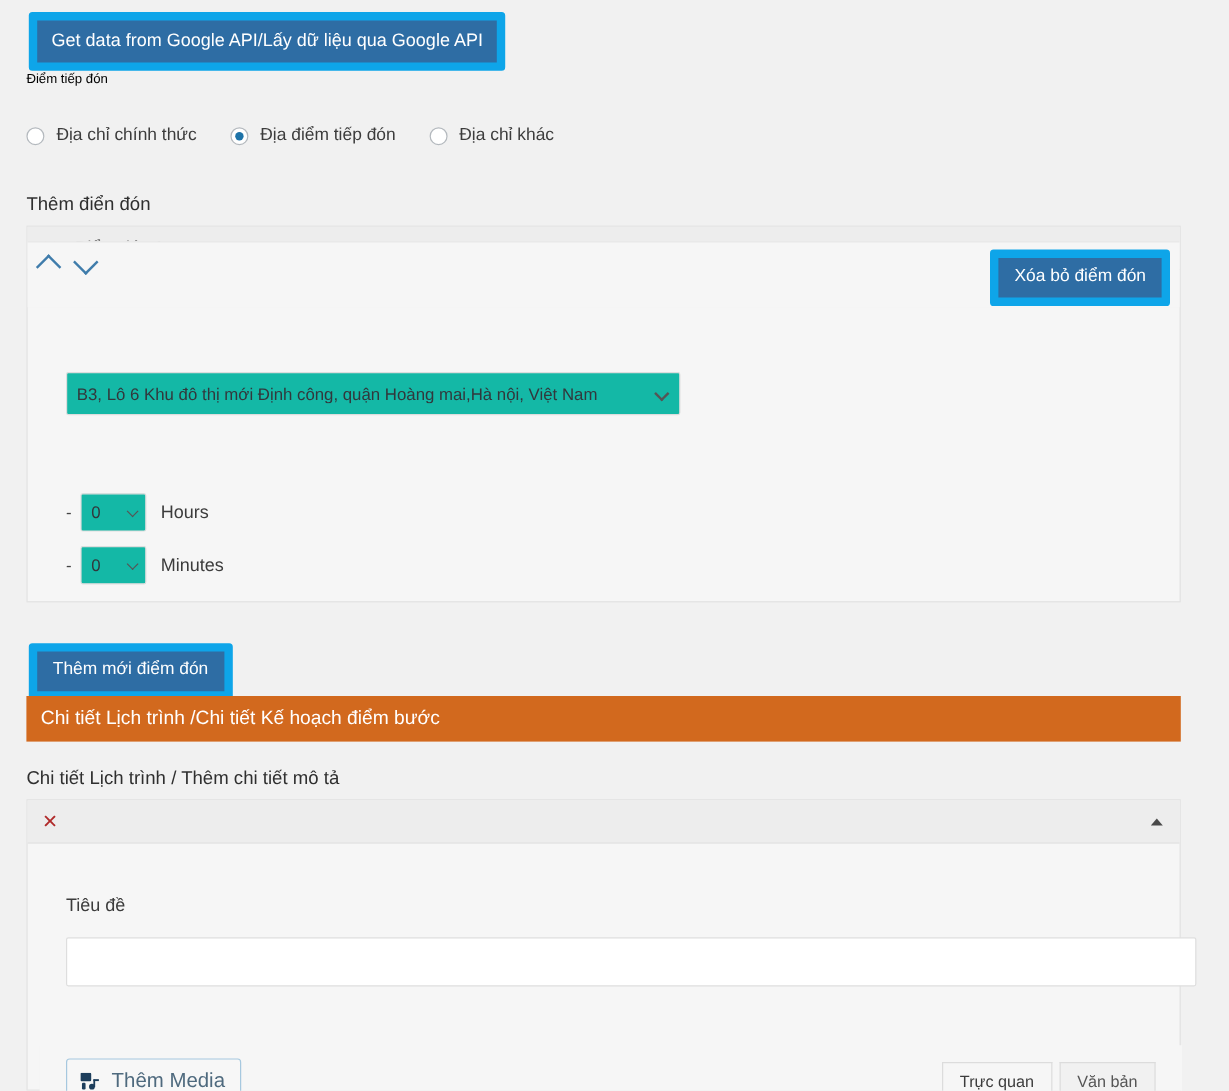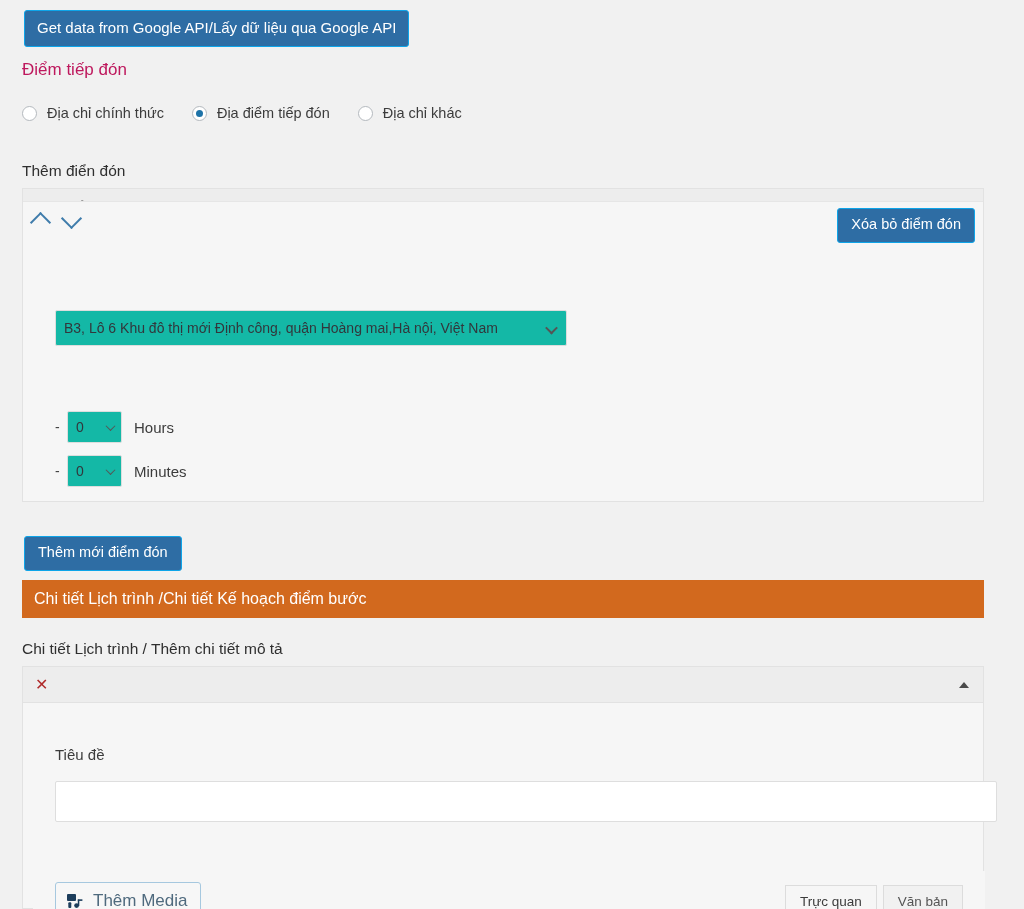--- a/index.html
+++ b/index.html
@@ -18,40 +18,40 @@
     width: 1024px;
     height: 909px;
     background: #f1f1f1;
   }
 
   
   .btn-primary {
     display: inline-block;
     background: #2e6da4;
     color: #ffffff;
-    border: 1px solid #0ea5e9;
+    border: 7px solid #0ea5e9;
     border-radius: 3px;
     font-size: 15px;
     line-height: 1;
     padding: 9px 12px 11px 12px;
     cursor: pointer;
     font-family: "Liberation Sans", sans-serif;
     white-space: nowrap;
   }
 
   #google-api-btn {
     position: absolute;
     left: 24px;
     top: 10px;
   }
 
   
   .field-label {
-    font-size: 17px;
-    color: #be185d;
+    font-size: 11px;
+    color: #000000;
     font-family: "Liberation Sans", sans-serif;
   }
 
   #pickup-label {
     position: absolute;
     left: 22px;
     top: 60px;
   }
 
   

